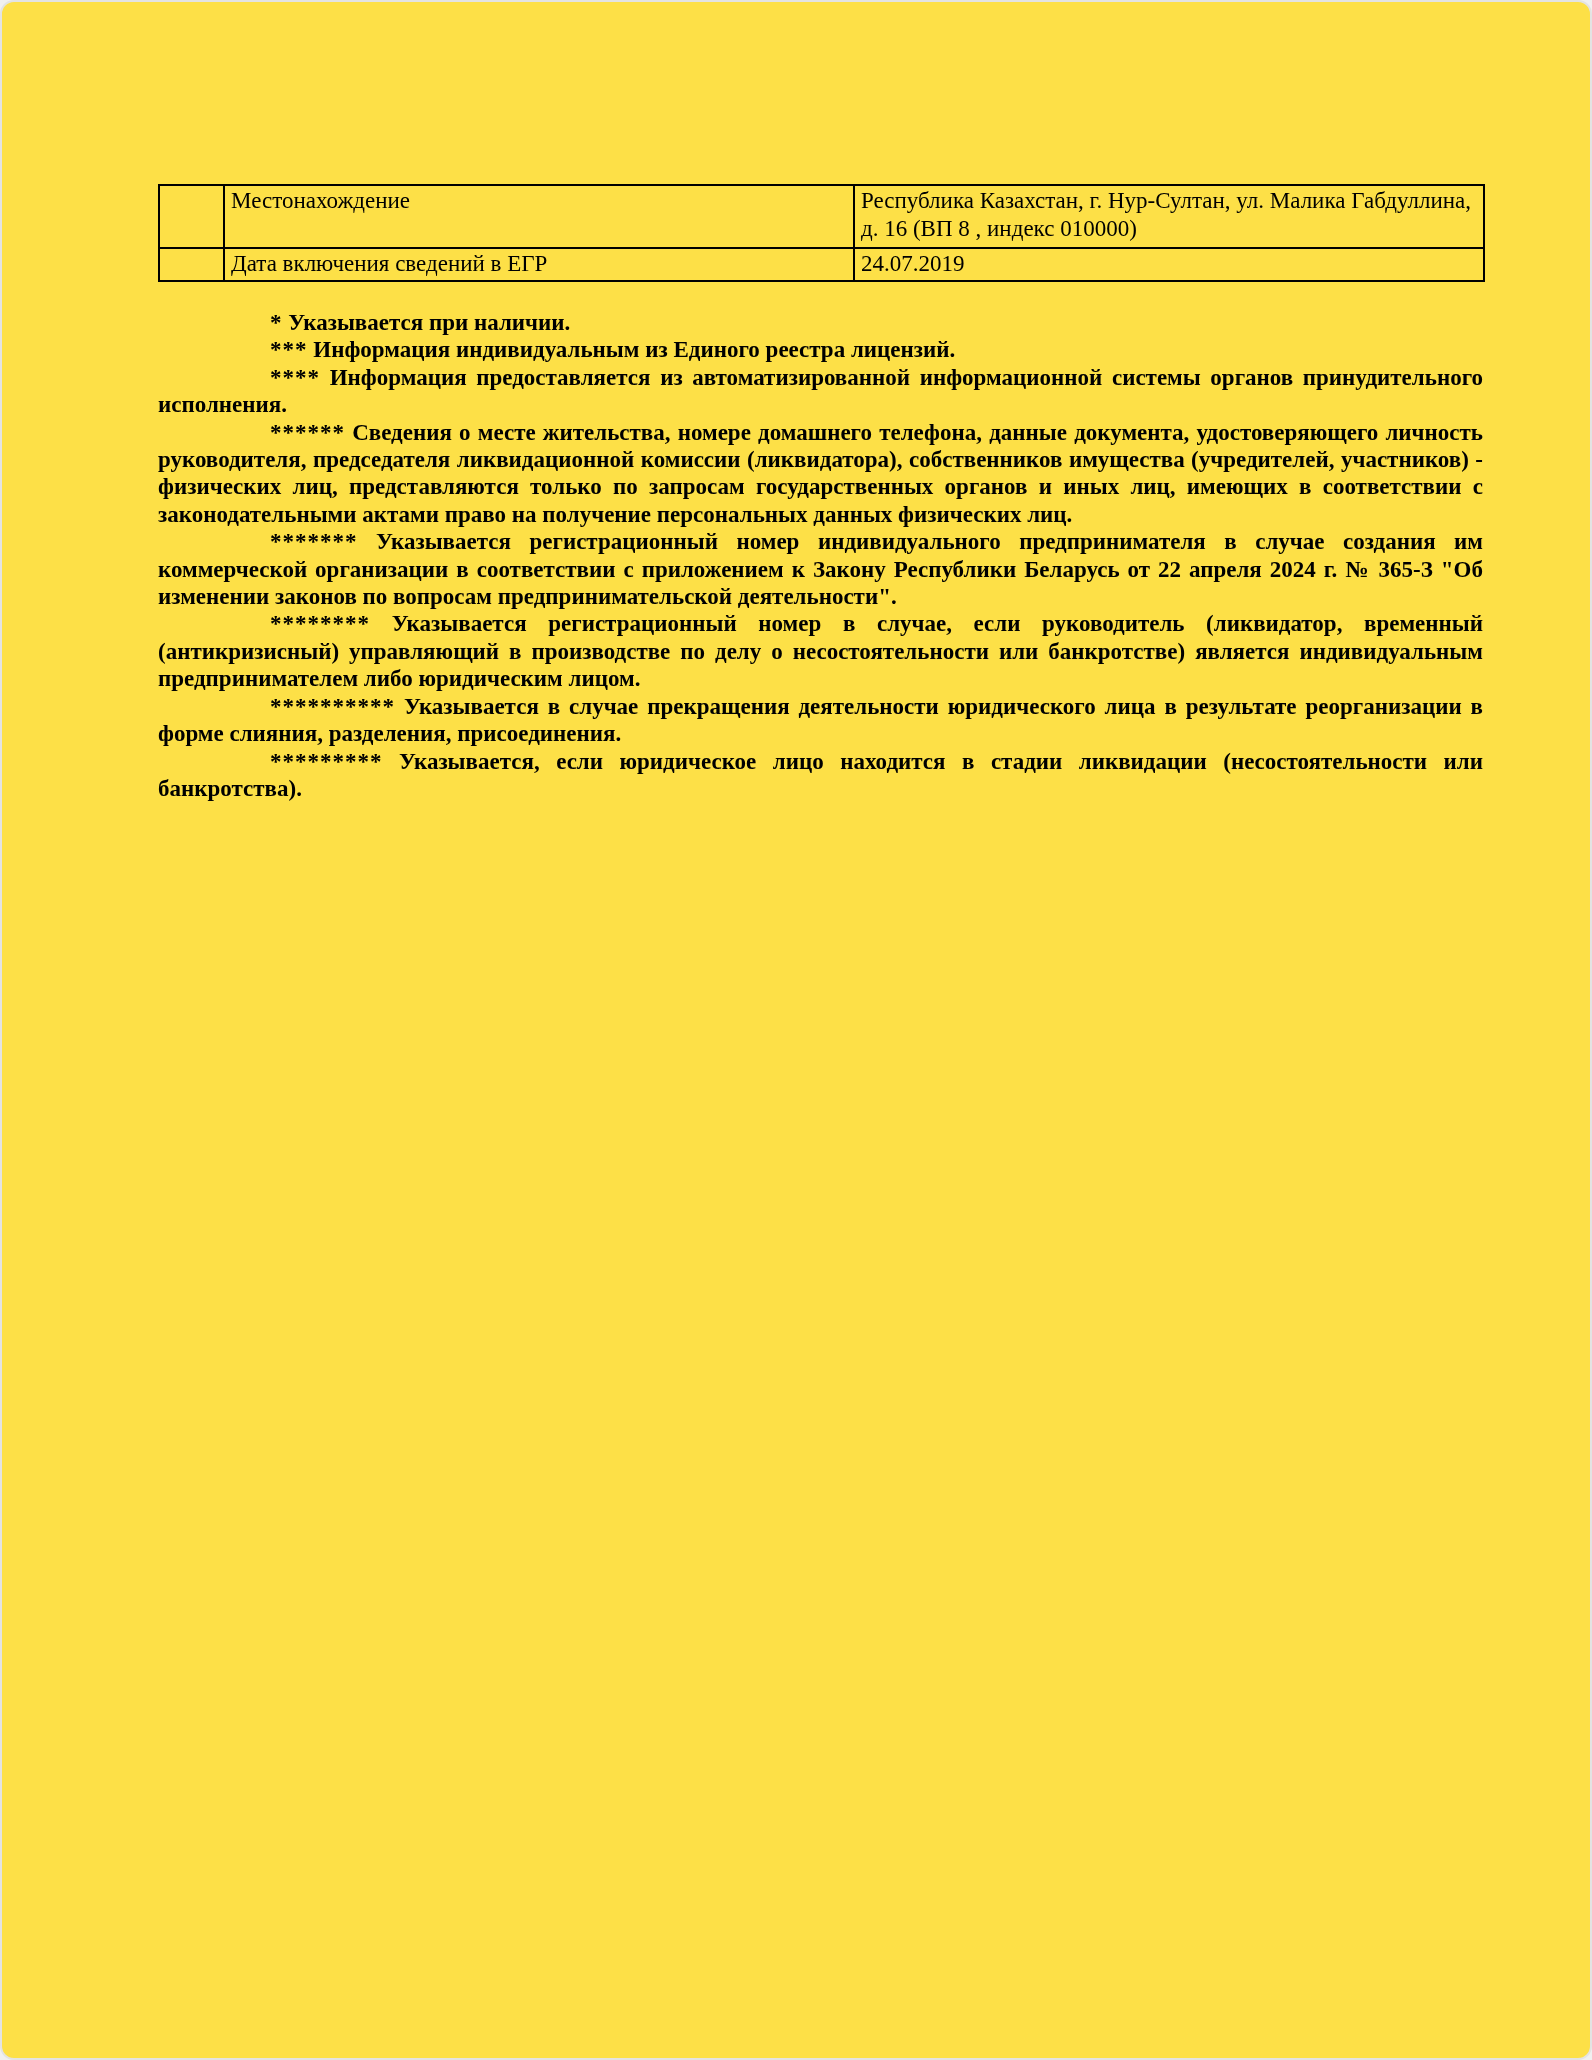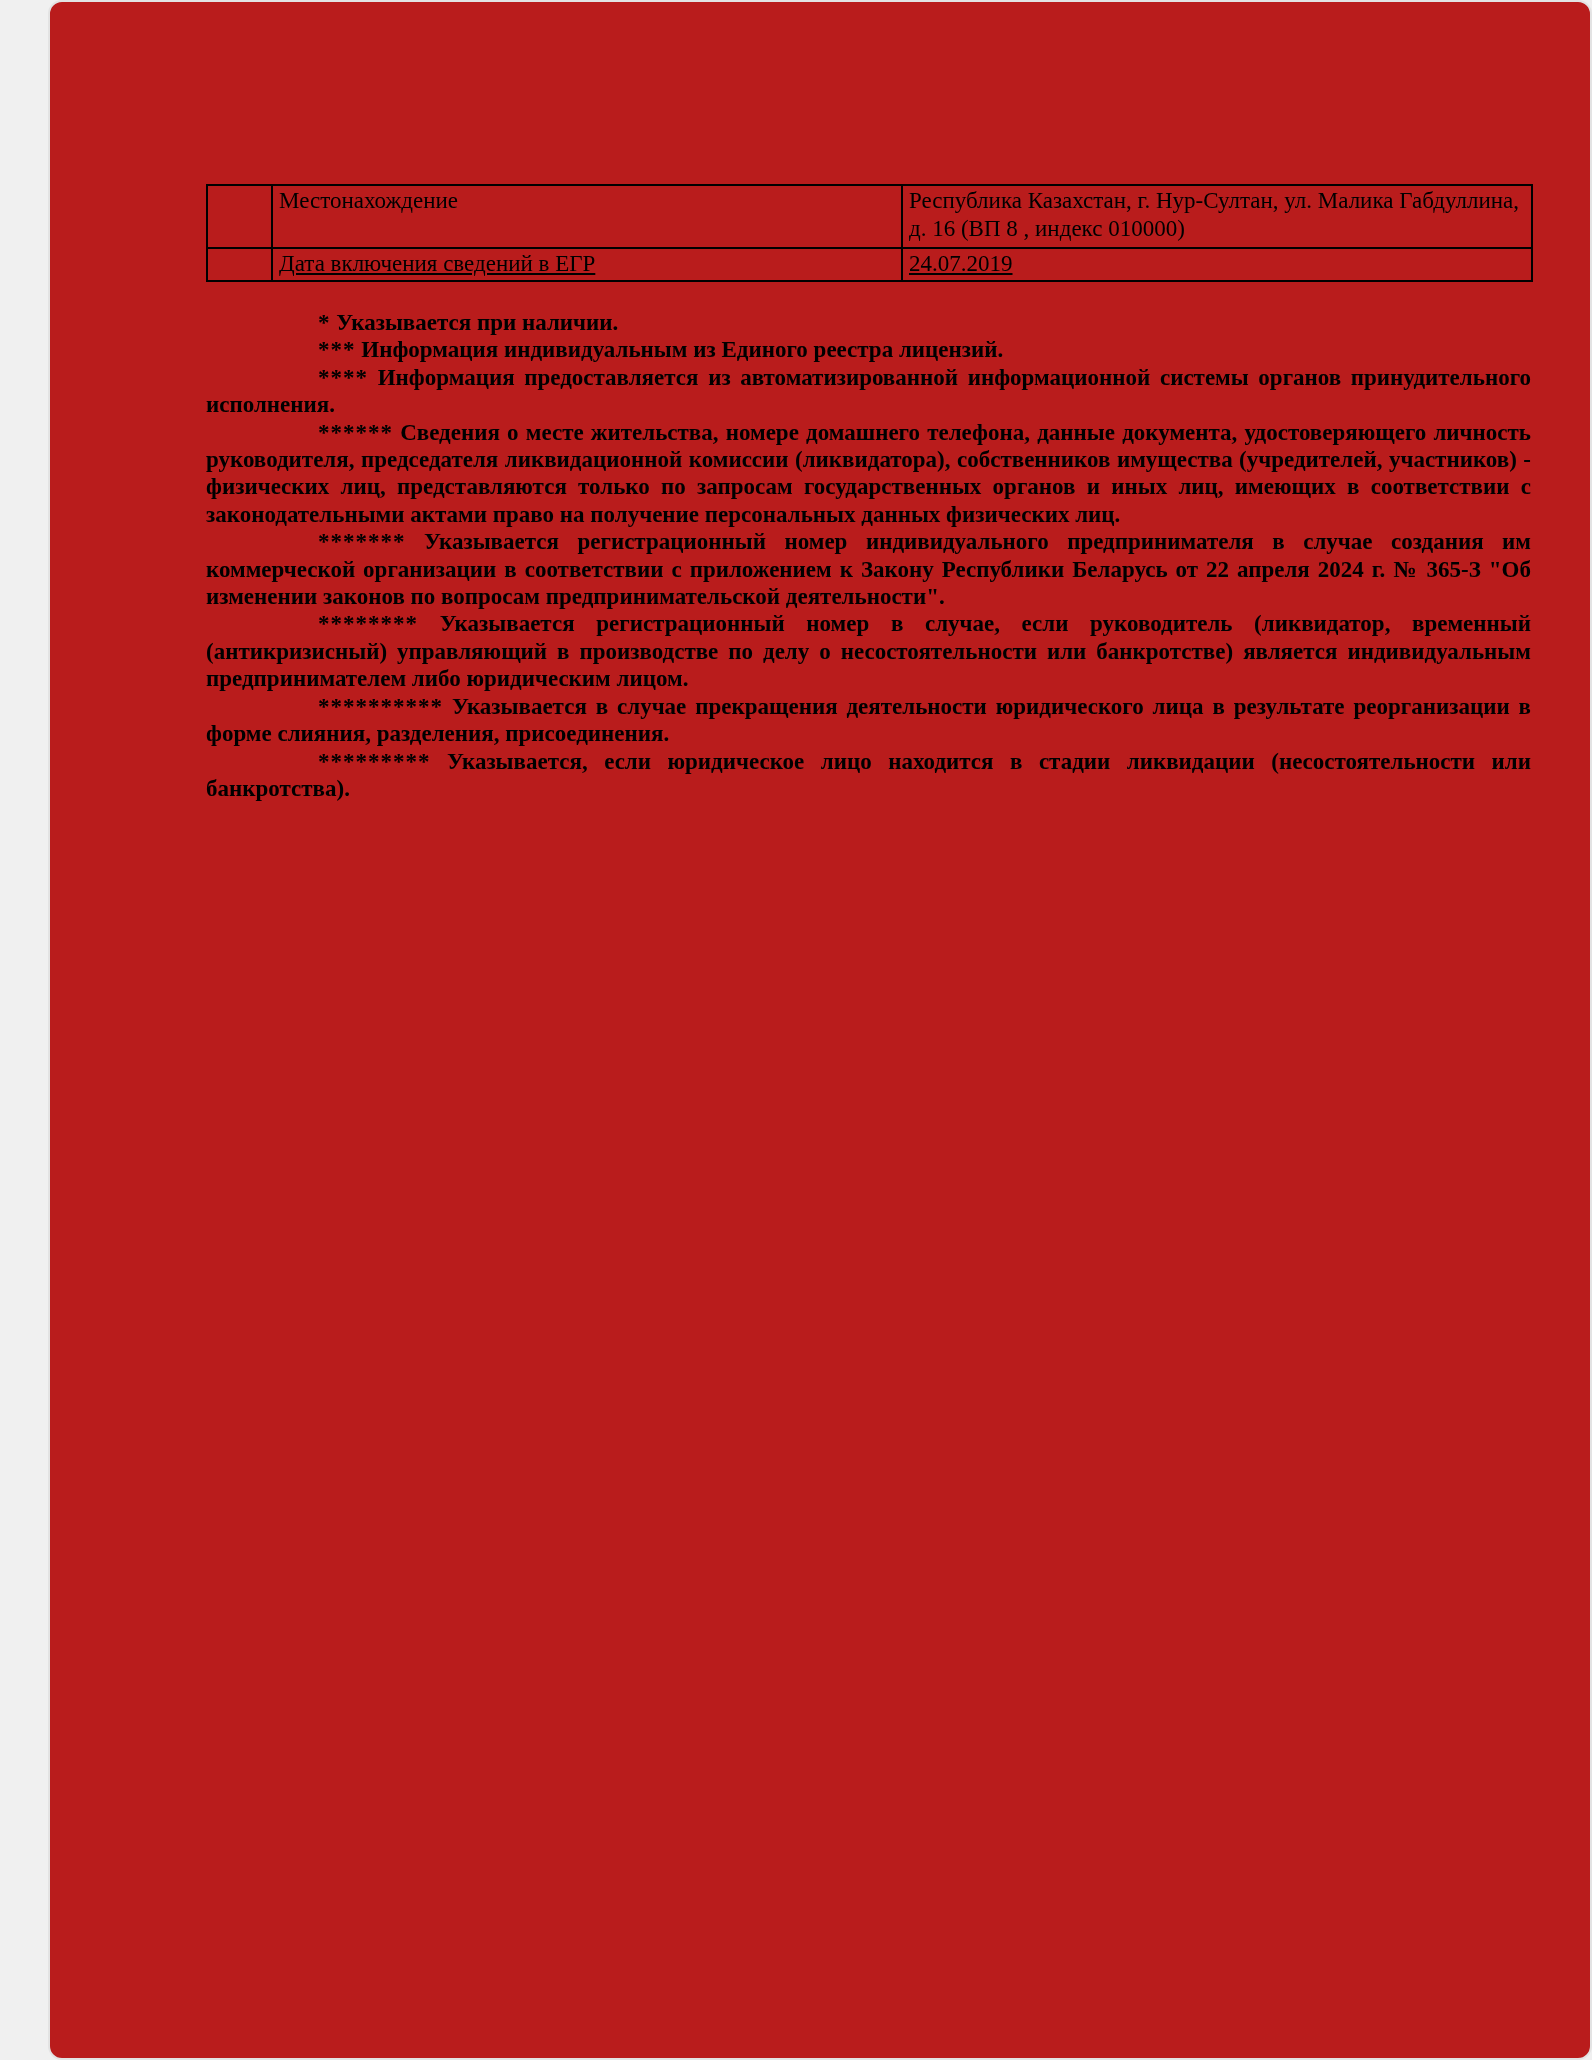--- a/index.html
+++ b/index.html
@@ -8,42 +8,41 @@
     height: 2060px;
     position: relative;
     background: #f0f0f0;
     font-family: "Liberation Serif", "DejaVu Serif", serif;
     color: #000000;
   }
   .paper {
     position: absolute;
     inset: 0;
     box-sizing: border-box;
-    background: #b91c1c;
+    background: #fde047;
     border: 2px solid #e3e3e3;
     border-radius: 14px;
     padding: 182px 107px 0 156px;
     overflow: hidden;
-    margin-left: 48px;
   }
   table.doc-table {
     border-collapse: collapse;
     table-layout: fixed;
     width: 1325px;
   }
   table.doc-table td {
     border: 2px solid #000000;
     vertical-align: top;
     padding: 1px 8px 2px 6px;
     font-size: 23px;
     line-height: 28px;
     overflow: hidden;
   }
   tr.row-tall td { height: 58px; }
-  tr.row-mid td  { height: 26px; text-decoration: underline; }
+  tr.row-mid td  { height: 26px; }
   tr.row-last td { height: 31px; }
   .footnotes {
     margin-top: 27px;
     width: 1325px;
     font-size: 23px;
     line-height: 27.4px;
     text-align: justify;
   }
   .footnotes p {
     margin: 0;

